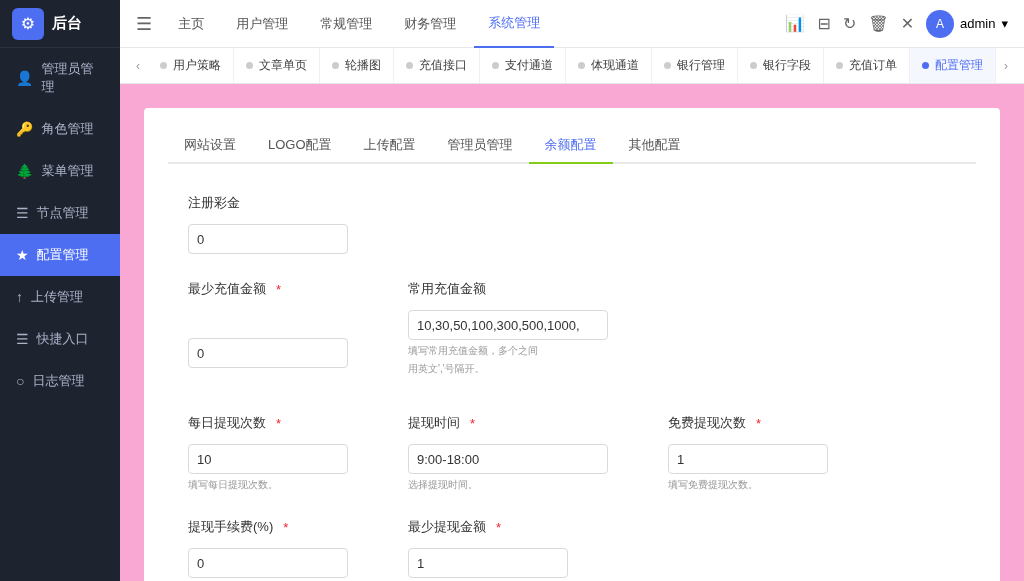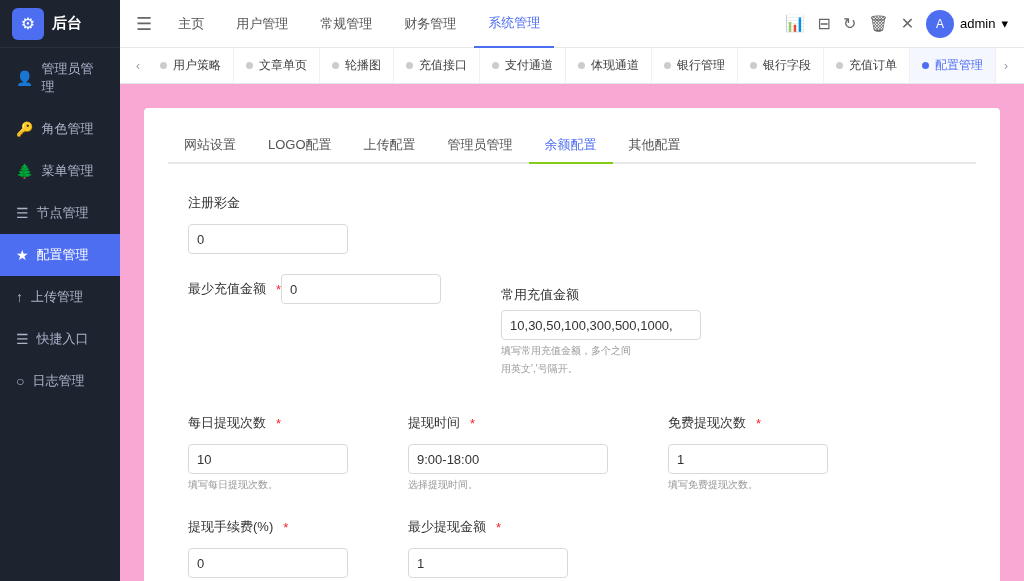--- a/index.html
+++ b/index.html
@@ -201,29 +201,29 @@
         <div style="display:flex; align-items:flex-start; margin-bottom:20px; gap: 60px;">
           <div style="display:flex; flex-direction:column;">
             <div style="display:flex; align-items:center; height:30px; margin-bottom:6px;">
               <label class="form-label-text">注册彩金</label>
             </div>
             <input class="form-input" type="text" value="0" style="">
           </div>
         </div>
 
         <div style="display:flex; align-items:flex-start; margin-bottom:20px; gap: 60px;">
-          <div style="display:flex; flex-direction:row;">
+          <div style="display:flex; flex-direction:column;gap:28px;">
             <div style="display:flex; align-items:center; height:30px; margin-bottom:6px;">
               <label class="form-label-text">最少充值金额</label>
               <span style="color:#f5222d; margin-left:2px;">*</span>
             </div>
             <input class="form-input" type="text" value="0" style="">
           </div>
           <div style="display:flex; flex-direction:column;">
-            <div style="display:flex; align-items:flex-end; height:30px; margin-bottom:6px;">
+            <div style="display:flex; align-items:center; height:30px; margin-bottom:6px;">
               <label class="form-label-text">常用充值金额</label>
             </div>
             <input class="form-input form-input-wide" type="text" value="10,30,50,100,300,500,1000," style="">
             <div class="form-hint">填写常用充值金额，多个之间</div>
             <div class="form-hint">用英文','号隔开。</div>
           </div>
         </div>
 
         <div style="height:12px;"></div>
 

